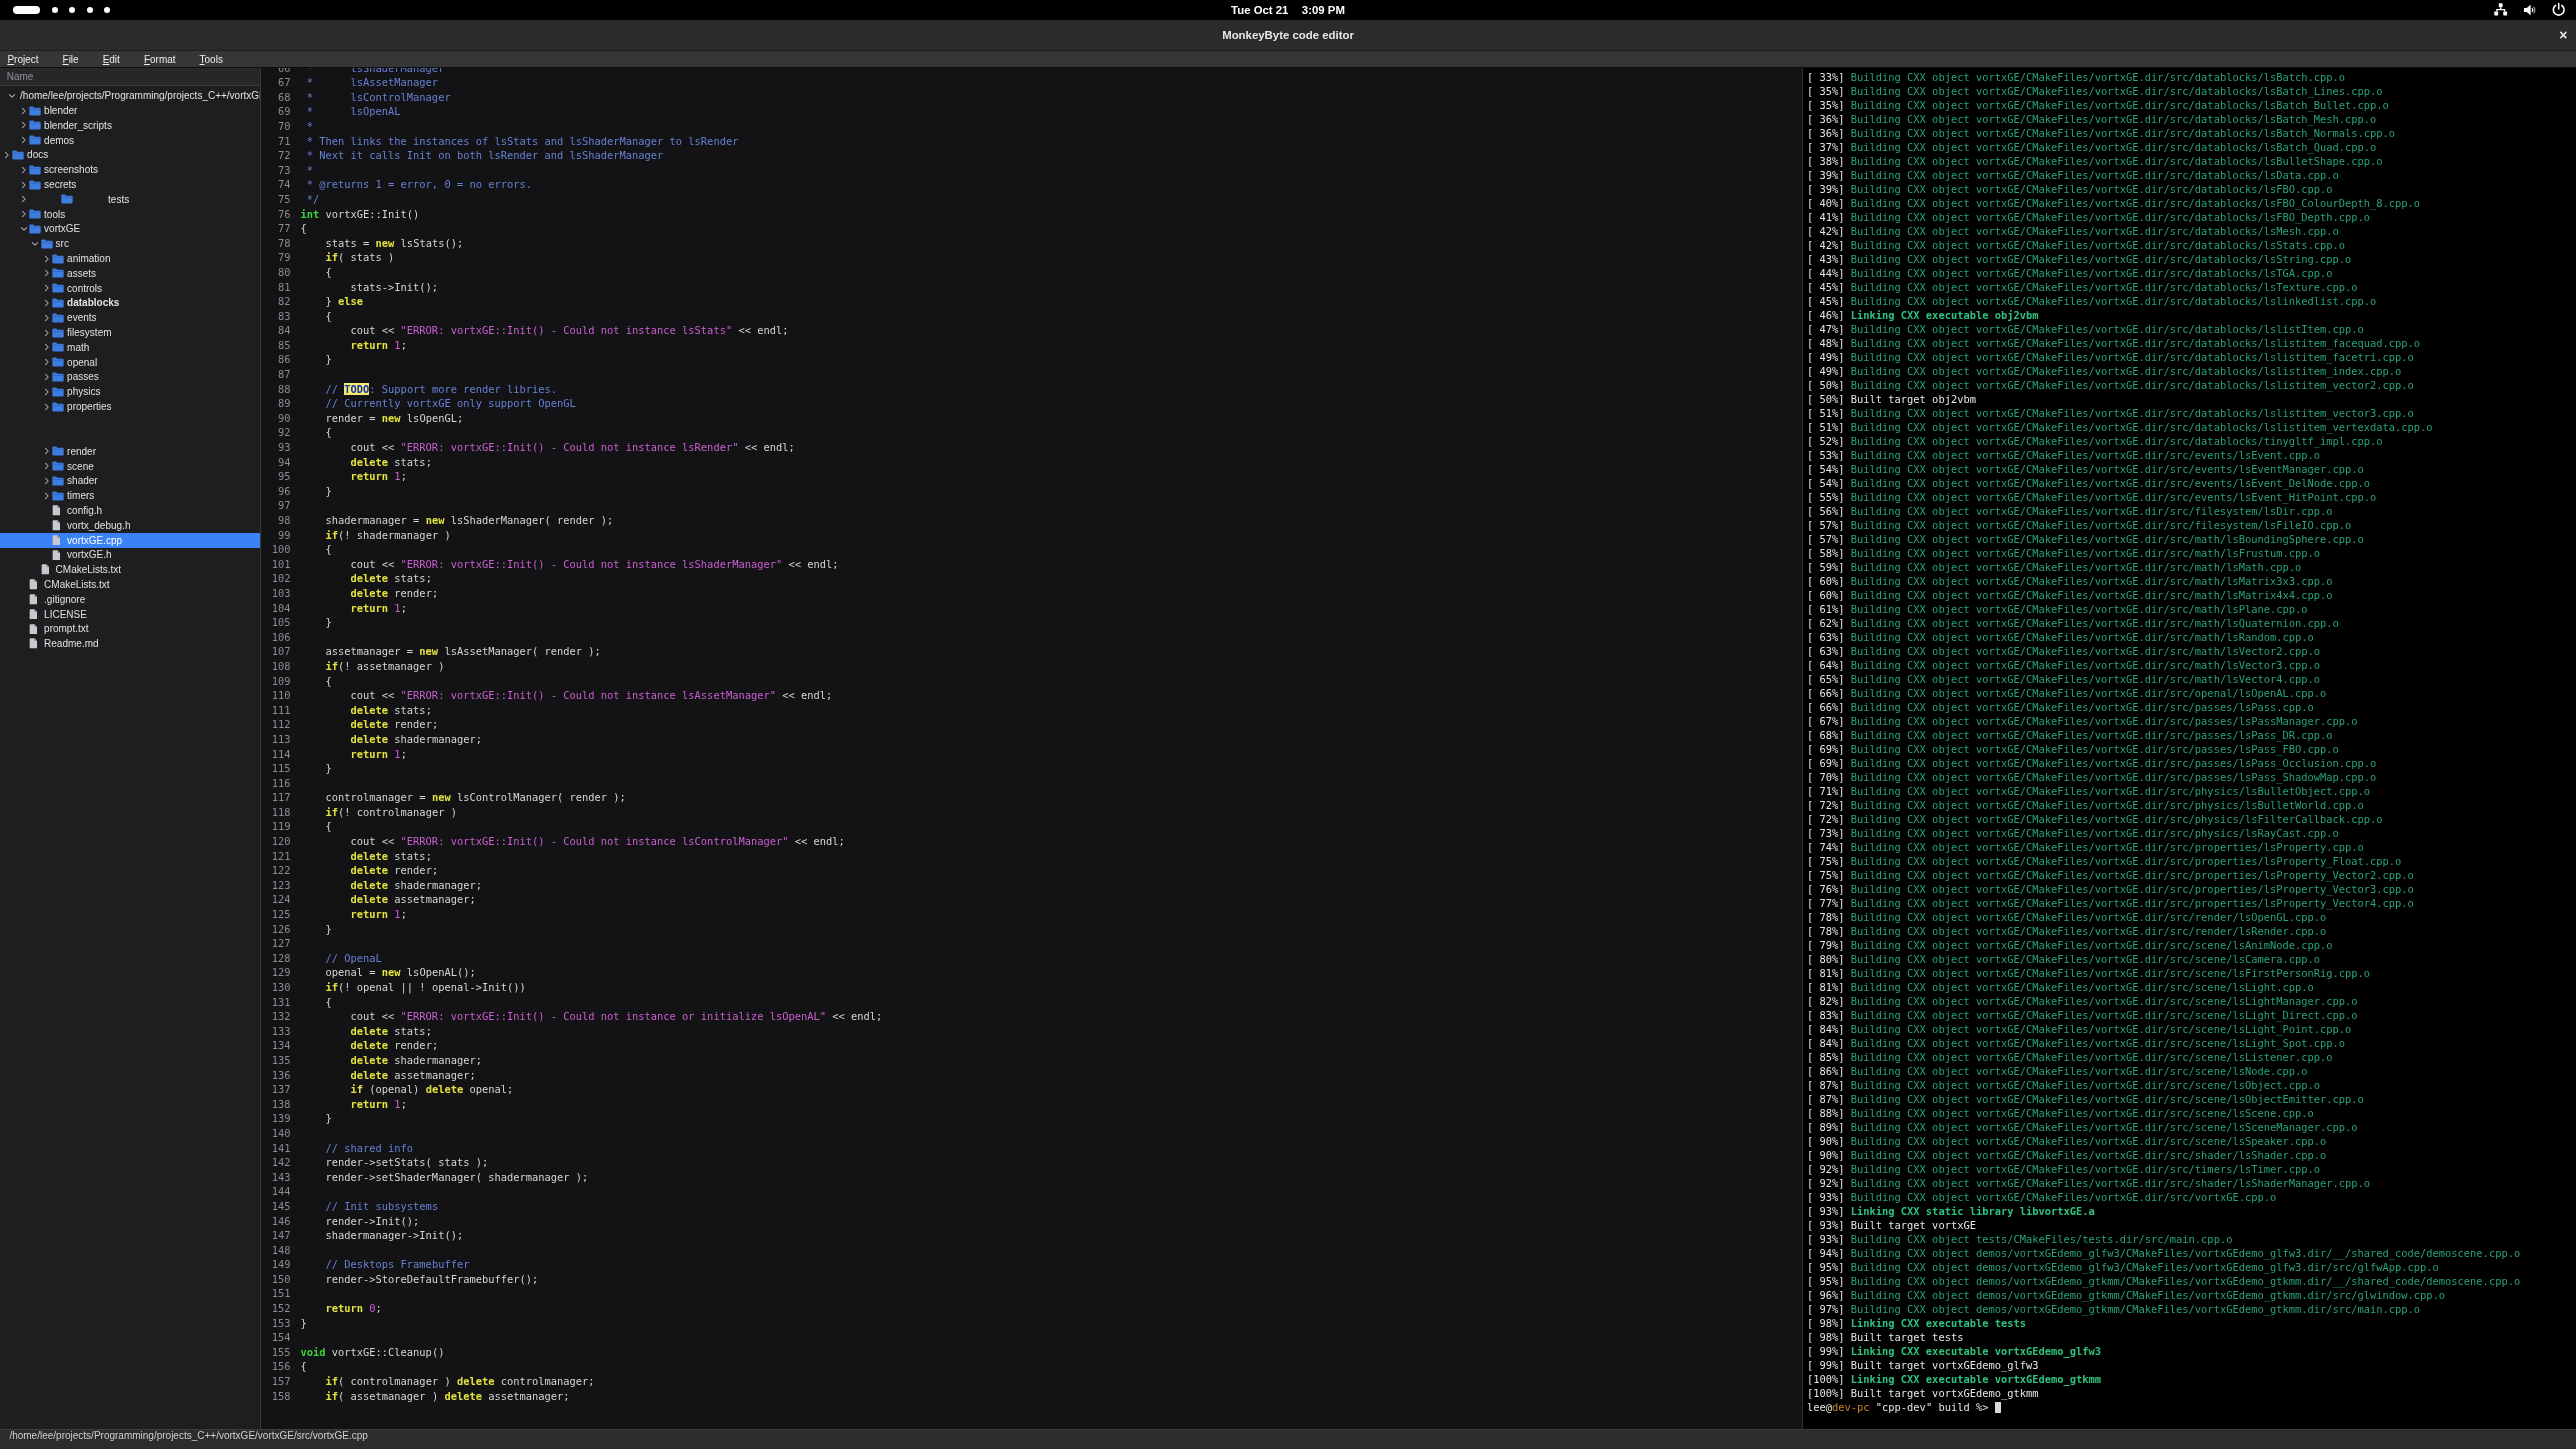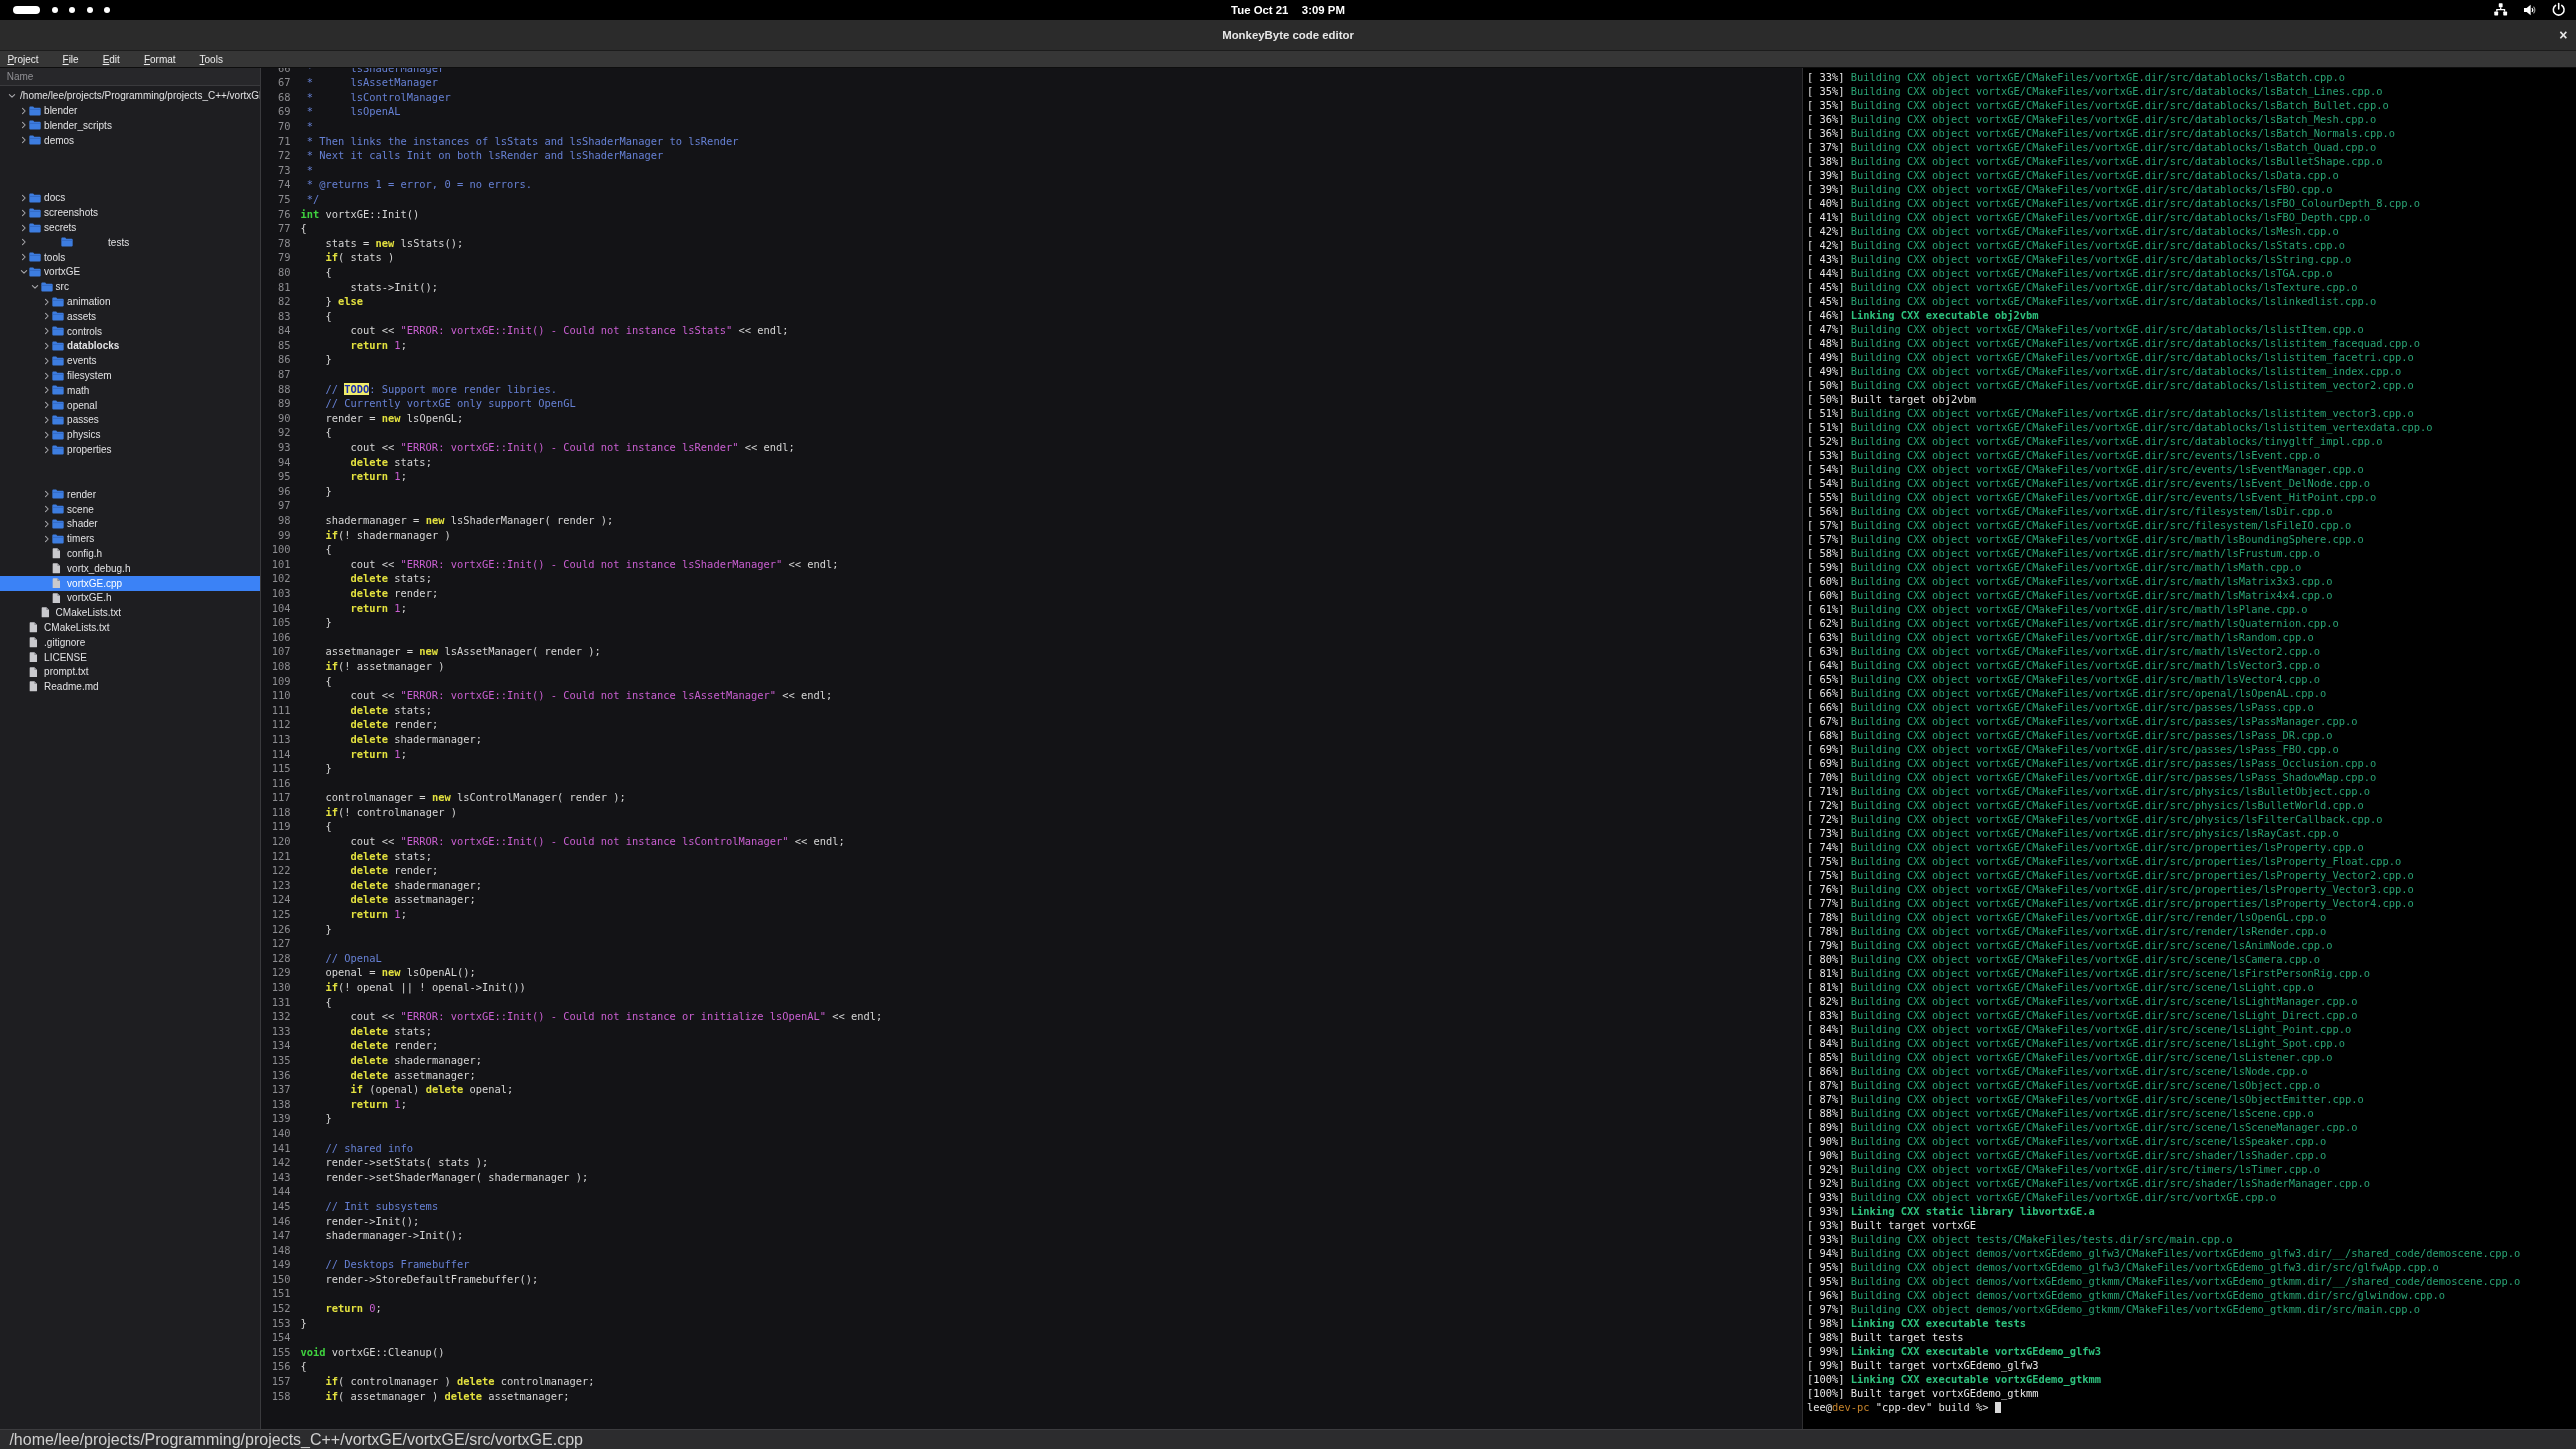--- a/index.html
+++ b/index.html
@@ -71,21 +71,21 @@
   .msg-build { color:#29a374; }
   .msg-link  { color:#2ec27e; font-weight:bold; }
   .msg-built { color:#e6e6e6; }
   .p-user { color:#e6e6e6; }
   .p-host { color:#c5832b; }
   .p-rest { color:#e6e6e6; }
   .cursor { display:inline-block; width:6px; height:11.4px; background:#d9d9d9; vertical-align:text-bottom; }
 
   
   .status-bar { flex:0 0 20px; background:#2c2c2e; border-top:0.7px solid #3c3c3f;
-                display:flex; align-items:center; padding-left:9.4px; color:#cfcfcf; font-size:16px; }
+                display:flex; padding-left:9.4px; color:#cfcfcf; font-size:10px; }
 </style>
 </head>
 <body>
 
 <div class="screen">
 
   <div class="os-bar">
     <div class="win-controls">
       <div class="pill"></div>
       <div class="dot"></div>
@@ -182,21 +182,21 @@
               </svg>
             </span>
             <span class="t-icon">
               <svg width="12" height="10" viewBox="0 0 18 15">
                 <path d="M0.5 2.2C0.5 1.4 1.1 0.8 1.9 0.8h4.4l1.5 1.9h8.3c0.8 0 1.4 0.6 1.4 1.4v8.7c0 0.8-0.6 1.4-1.4 1.4H1.9c-0.8 0-1.4-0.6-1.4-1.4z" fill="#3d7de0"></path>
                 <rect x="0.5" y="4.4" width="17" height="1" fill="#2f63b8"></rect>
               </svg>
             </span>
             <span class="t-label">demos</span>
           </div>
-          <div class="tree-row" style="padding-left: 18px; margin-top: 43px;">
+          <div class="tree-row" style="padding-left: 1px;">
             <span class="chev">
               <svg width="10" height="10" viewBox="0 0 17 17" fill="none">
                 <path d="M6 4l4.5 4.5L6 13" stroke="#a8a8ac" stroke-width="1.8" stroke-linecap="round" stroke-linejoin="round"></path>
               </svg>
             </span>
             <span class="t-icon">
               <svg width="12" height="10" viewBox="0 0 18 15">
                 <path d="M0.5 2.2C0.5 1.4 1.1 0.8 1.9 0.8h4.4l1.5 1.9h8.3c0.8 0 1.4 0.6 1.4 1.4v8.7c0 0.8-0.6 1.4-1.4 1.4H1.9c-0.8 0-1.4-0.6-1.4-1.4z" fill="#3d7de0"></path>
                 <rect x="0.5" y="4.4" width="17" height="1" fill="#2f63b8"></rect>
               </svg>

